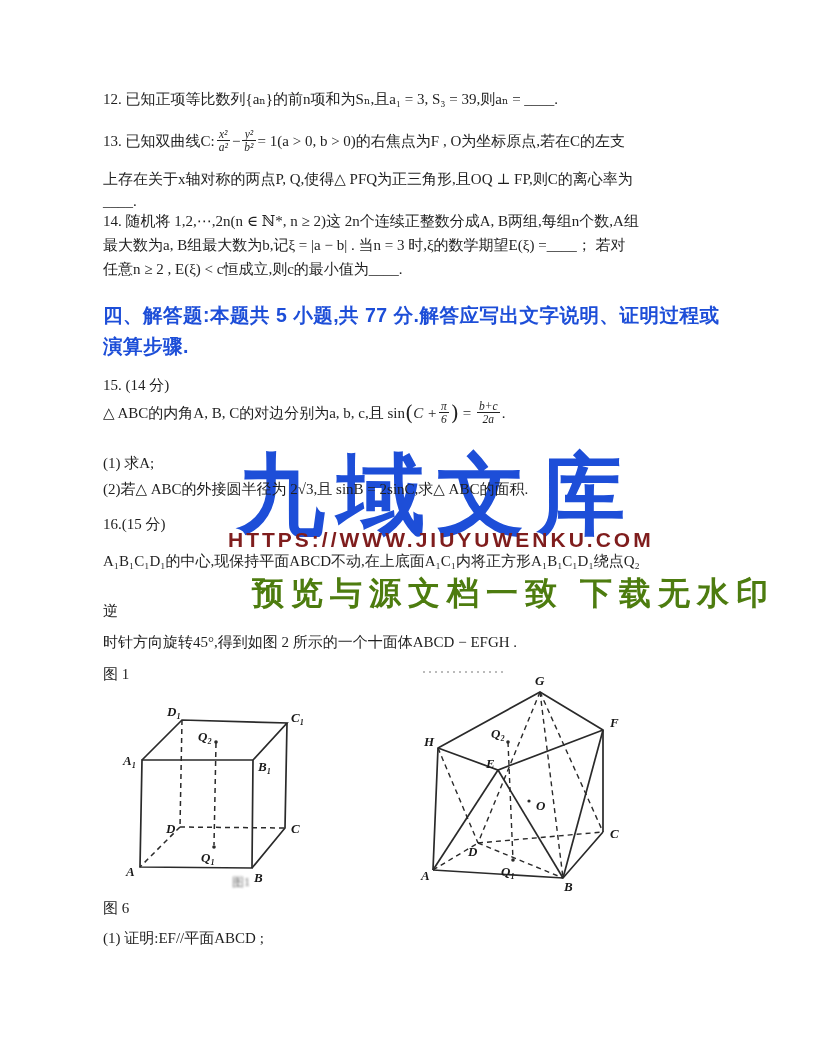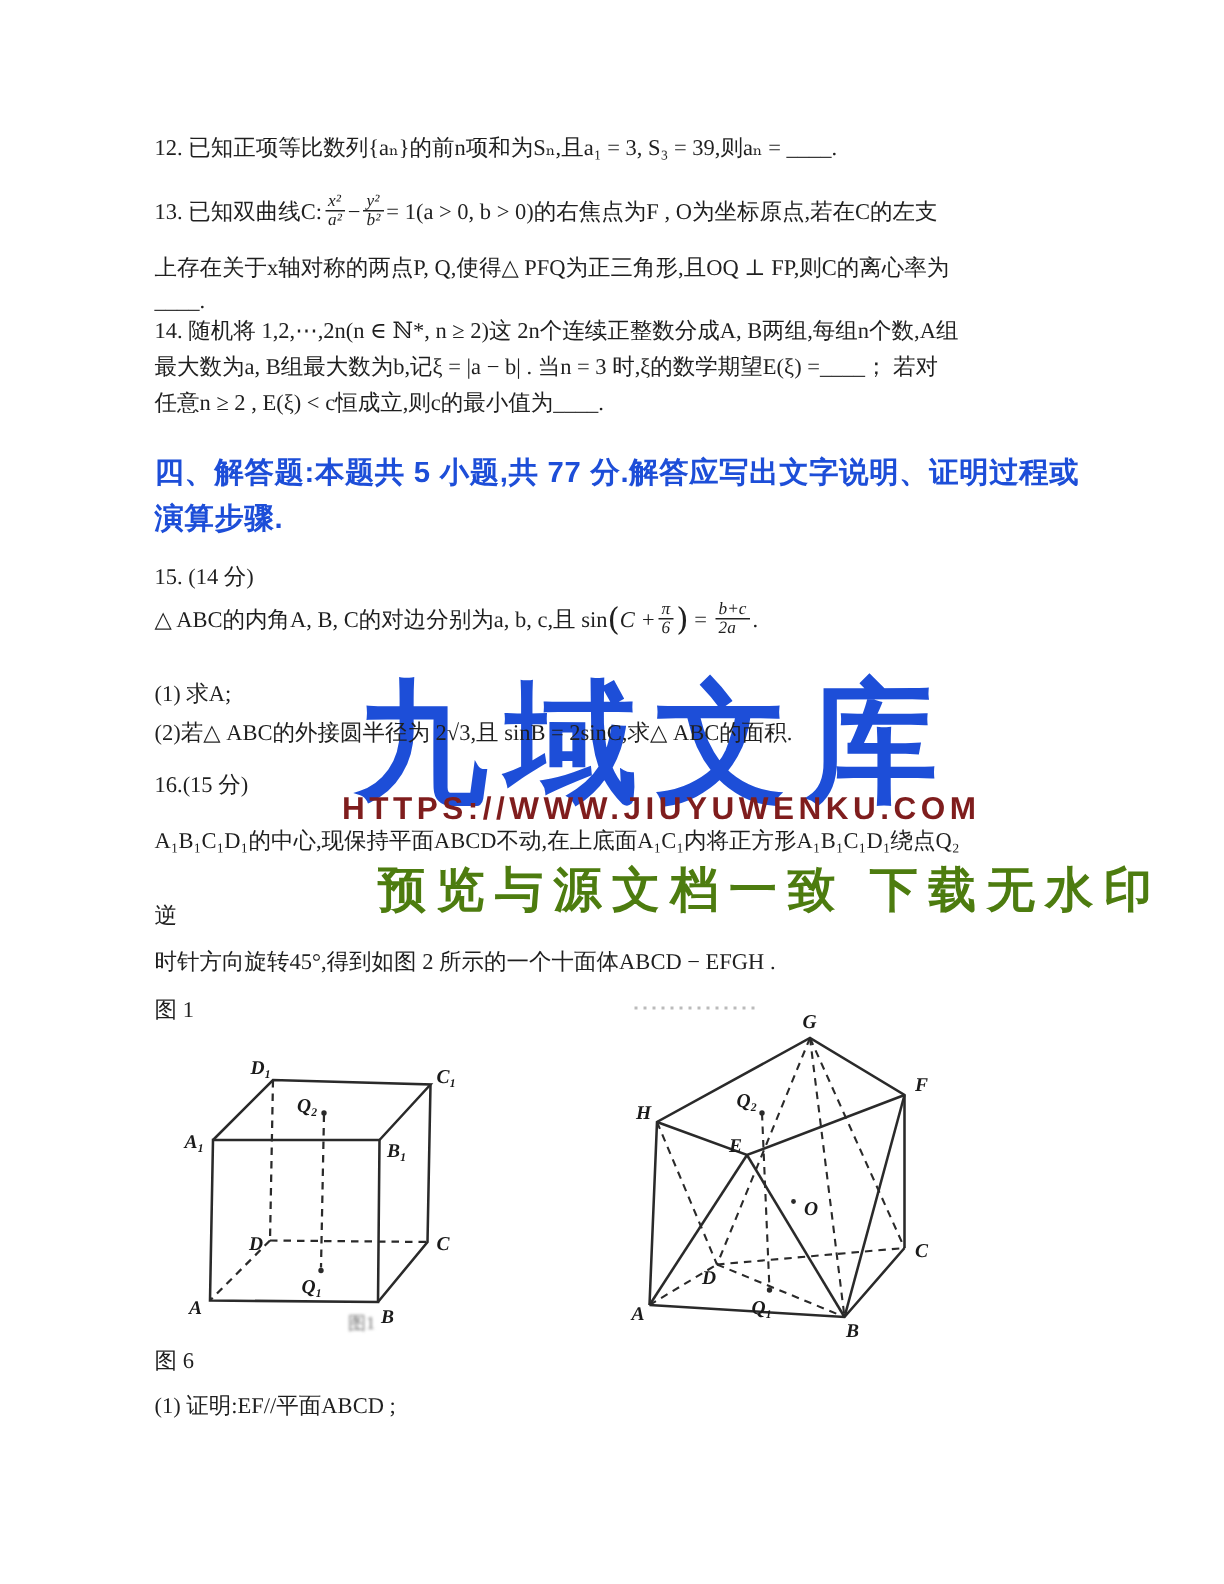--- a/index.html
+++ b/index.html
@@ -24,20 +24,21 @@
     font-family:"Liberation Sans","DejaVu Sans",sans-serif;
     font-weight:bold;
     color:#1d4ed8;
     font-size:19.5px;
     line-height:31px;
     letter-spacing:0.5px;
   }
   .frac{
     display:inline-block;
     vertical-align:middle;
+    text-align:center;
     font-style:italic;
     font-size:11.5px;
     line-height:1.05;
     margin:0 2px;
     position:relative;top:-2px;
   }
   .frac .fnum{display:block;border-bottom:1px solid #222;padding:0 2px;}
   .frac .fden{display:block;padding:0 2px;}
   .bigparen{font-size:21px;vertical-align:-2px;font-family:"DejaVu Serif",serif;}
   .watermark{position:absolute;z-index:1;color:#dcdcdc;font-weight:bold;pointer-events:none;}

